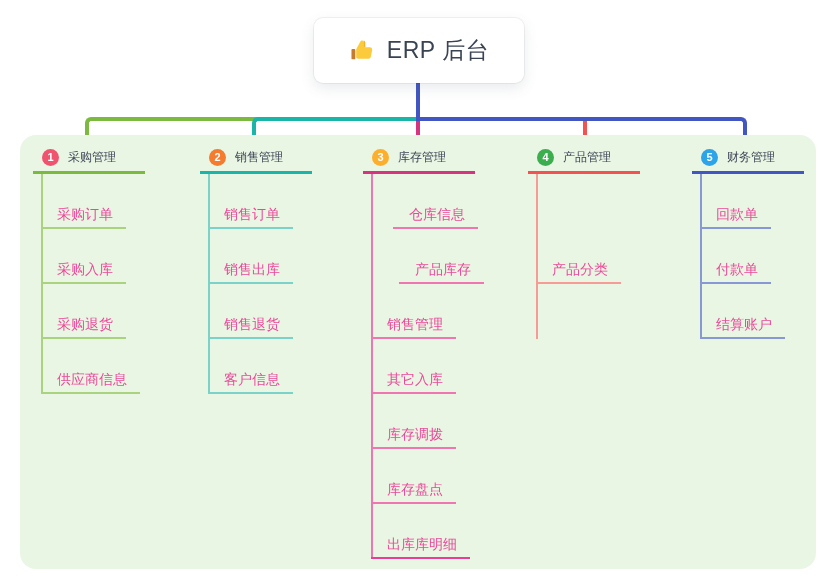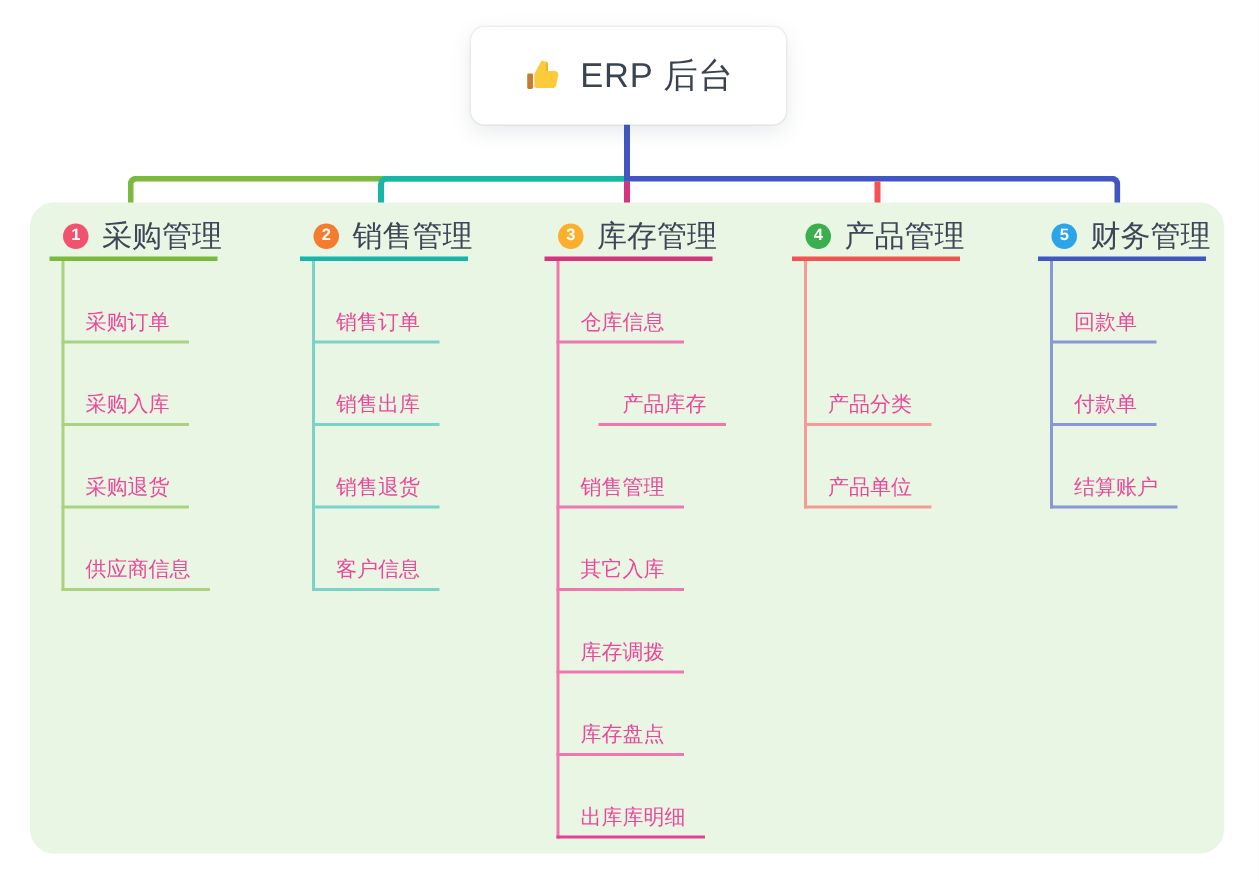--- a/index.html
+++ b/index.html
@@ -38,21 +38,21 @@
   .branch-header{
     position:absolute; top:146px; width:112px; height:28px;
     display:flex; align-items:center; gap:9px; padding:0 0 3px 9px;
     border-bottom:3px solid; z-index:2; cursor:default;
   }
   .badge{
     width:17px; height:17px; border-radius:50%; flex:0 0 17px;
     color:#fff; font-size:11px; font-weight:bold;
     display:flex; align-items:center; justify-content:center;
   }
-  .branch-label{ font-size:20px; color:#3d4556; white-space:nowrap; }
+  .branch-label{ font-size:12px; color:#3d4556; white-space:nowrap; }
   .vline{ position:absolute; top:174px; width:2px; z-index:1; }
   .child-node{
     position:absolute; height:27px; line-height:25px;
     padding:0 13px 0 16px; border-bottom:2px solid;
     font-size:14px; color:#ec4899; white-space:nowrap; z-index:2; cursor:default;
   }
 </style>
 </head>
 <body>
 
@@ -94,34 +94,33 @@
     <div class="vline" style="left: 208px; background: rgb(122, 210, 200); height: 220px;"></div>
     <div class="child-node" style="left: 208px; top: 202px; border-bottom-color: rgb(122, 210, 200);">销售订单</div>
     <div class="child-node" style="left: 208px; top: 257px; border-bottom-color: rgb(122, 210, 200);">销售出库</div>
     <div class="child-node" style="left: 208px; top: 312px; border-bottom-color: rgb(122, 210, 200);">销售退货</div>
     <div class="child-node" style="left: 208px; top: 367px; border-bottom-color: rgb(122, 210, 200);">客户信息</div>
     <div class="branch-header" style="left: 363px; border-bottom-color: rgb(213, 53, 127);">
       <span class="badge" style="background: rgb(252, 175, 44);">3</span>
       <span class="branch-label">库存管理</span>
     </div>
     <div class="vline" style="left: 371px; background: rgb(239, 118, 176); height: 385px;"></div>
-    <div class="child-node" style="left: 371px; top: 202px; border-bottom-color: rgb(239, 118, 176);">仓库信息</div>
+    <div class="child-node" style="left: 393px; top: 202px; border-bottom-color: rgb(239, 118, 176);">仓库信息</div>
     <div class="child-node" style="left: 371px; top: 257px; border-bottom-color: rgb(239, 118, 176); margin-left: 28px;">产品库存</div>
     <div class="child-node" style="left: 371px; top: 312px; border-bottom-color: rgb(239, 118, 176);">销售管理</div>
     <div class="child-node" style="left: 371px; top: 367px; border-bottom-color: rgb(239, 118, 176);">其它入库</div>
     <div class="child-node" style="left: 371px; top: 422px; border-bottom-color: rgb(239, 118, 176);">库存调拨</div>
     <div class="child-node" style="left: 371px; top: 477px; border-bottom-color: rgb(239, 118, 176);">库存盘点</div>
     <div class="child-node" style="left: 371px; top: 532px; border-bottom-color: rgb(234, 61, 150);">出库库明细</div>
     <div class="branch-header" style="left: 528px; border-bottom-color: rgb(243, 82, 81);">
       <span class="badge" style="background: rgb(59, 174, 78);">4</span>
       <span class="branch-label">产品管理</span>
     </div>
     <div class="vline" style="left: 536px; background: rgb(247, 155, 151); height: 165px;"></div>
     <div class="child-node" style="left: 536px; top: 257px; border-bottom-color: rgb(247, 155, 151);">产品分类</div>
-    <div class="child-node" style="left: 536px; top: 312px; border-bottom-color: rgb(247, 155, 151);">产品单位</div>
     <div class="branch-header" style="left: 692px; border-bottom-color: rgb(65, 86, 195);">
       <span class="badge" style="background: rgb(43, 164, 234);">5</span>
       <span class="branch-label">财务管理</span>
     </div>
     <div class="vline" style="left: 700px; background: rgb(135, 152, 212); height: 165px;"></div>
     <div class="child-node" style="left: 700px; top: 202px; border-bottom-color: rgb(135, 152, 212);">回款单</div>
     <div class="child-node" style="left: 700px; top: 257px; border-bottom-color: rgb(135, 152, 212);">付款单</div>
     <div class="child-node" style="left: 700px; top: 312px; border-bottom-color: rgb(135, 152, 212);">结算账户</div>
   </div>
 

